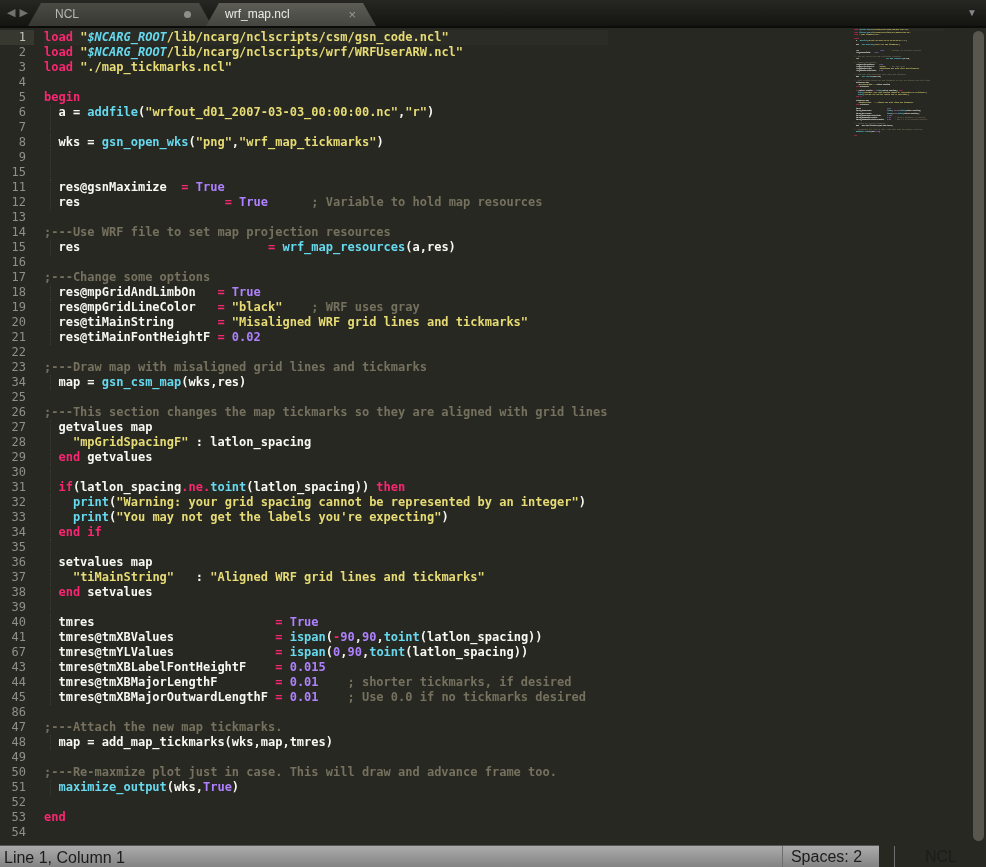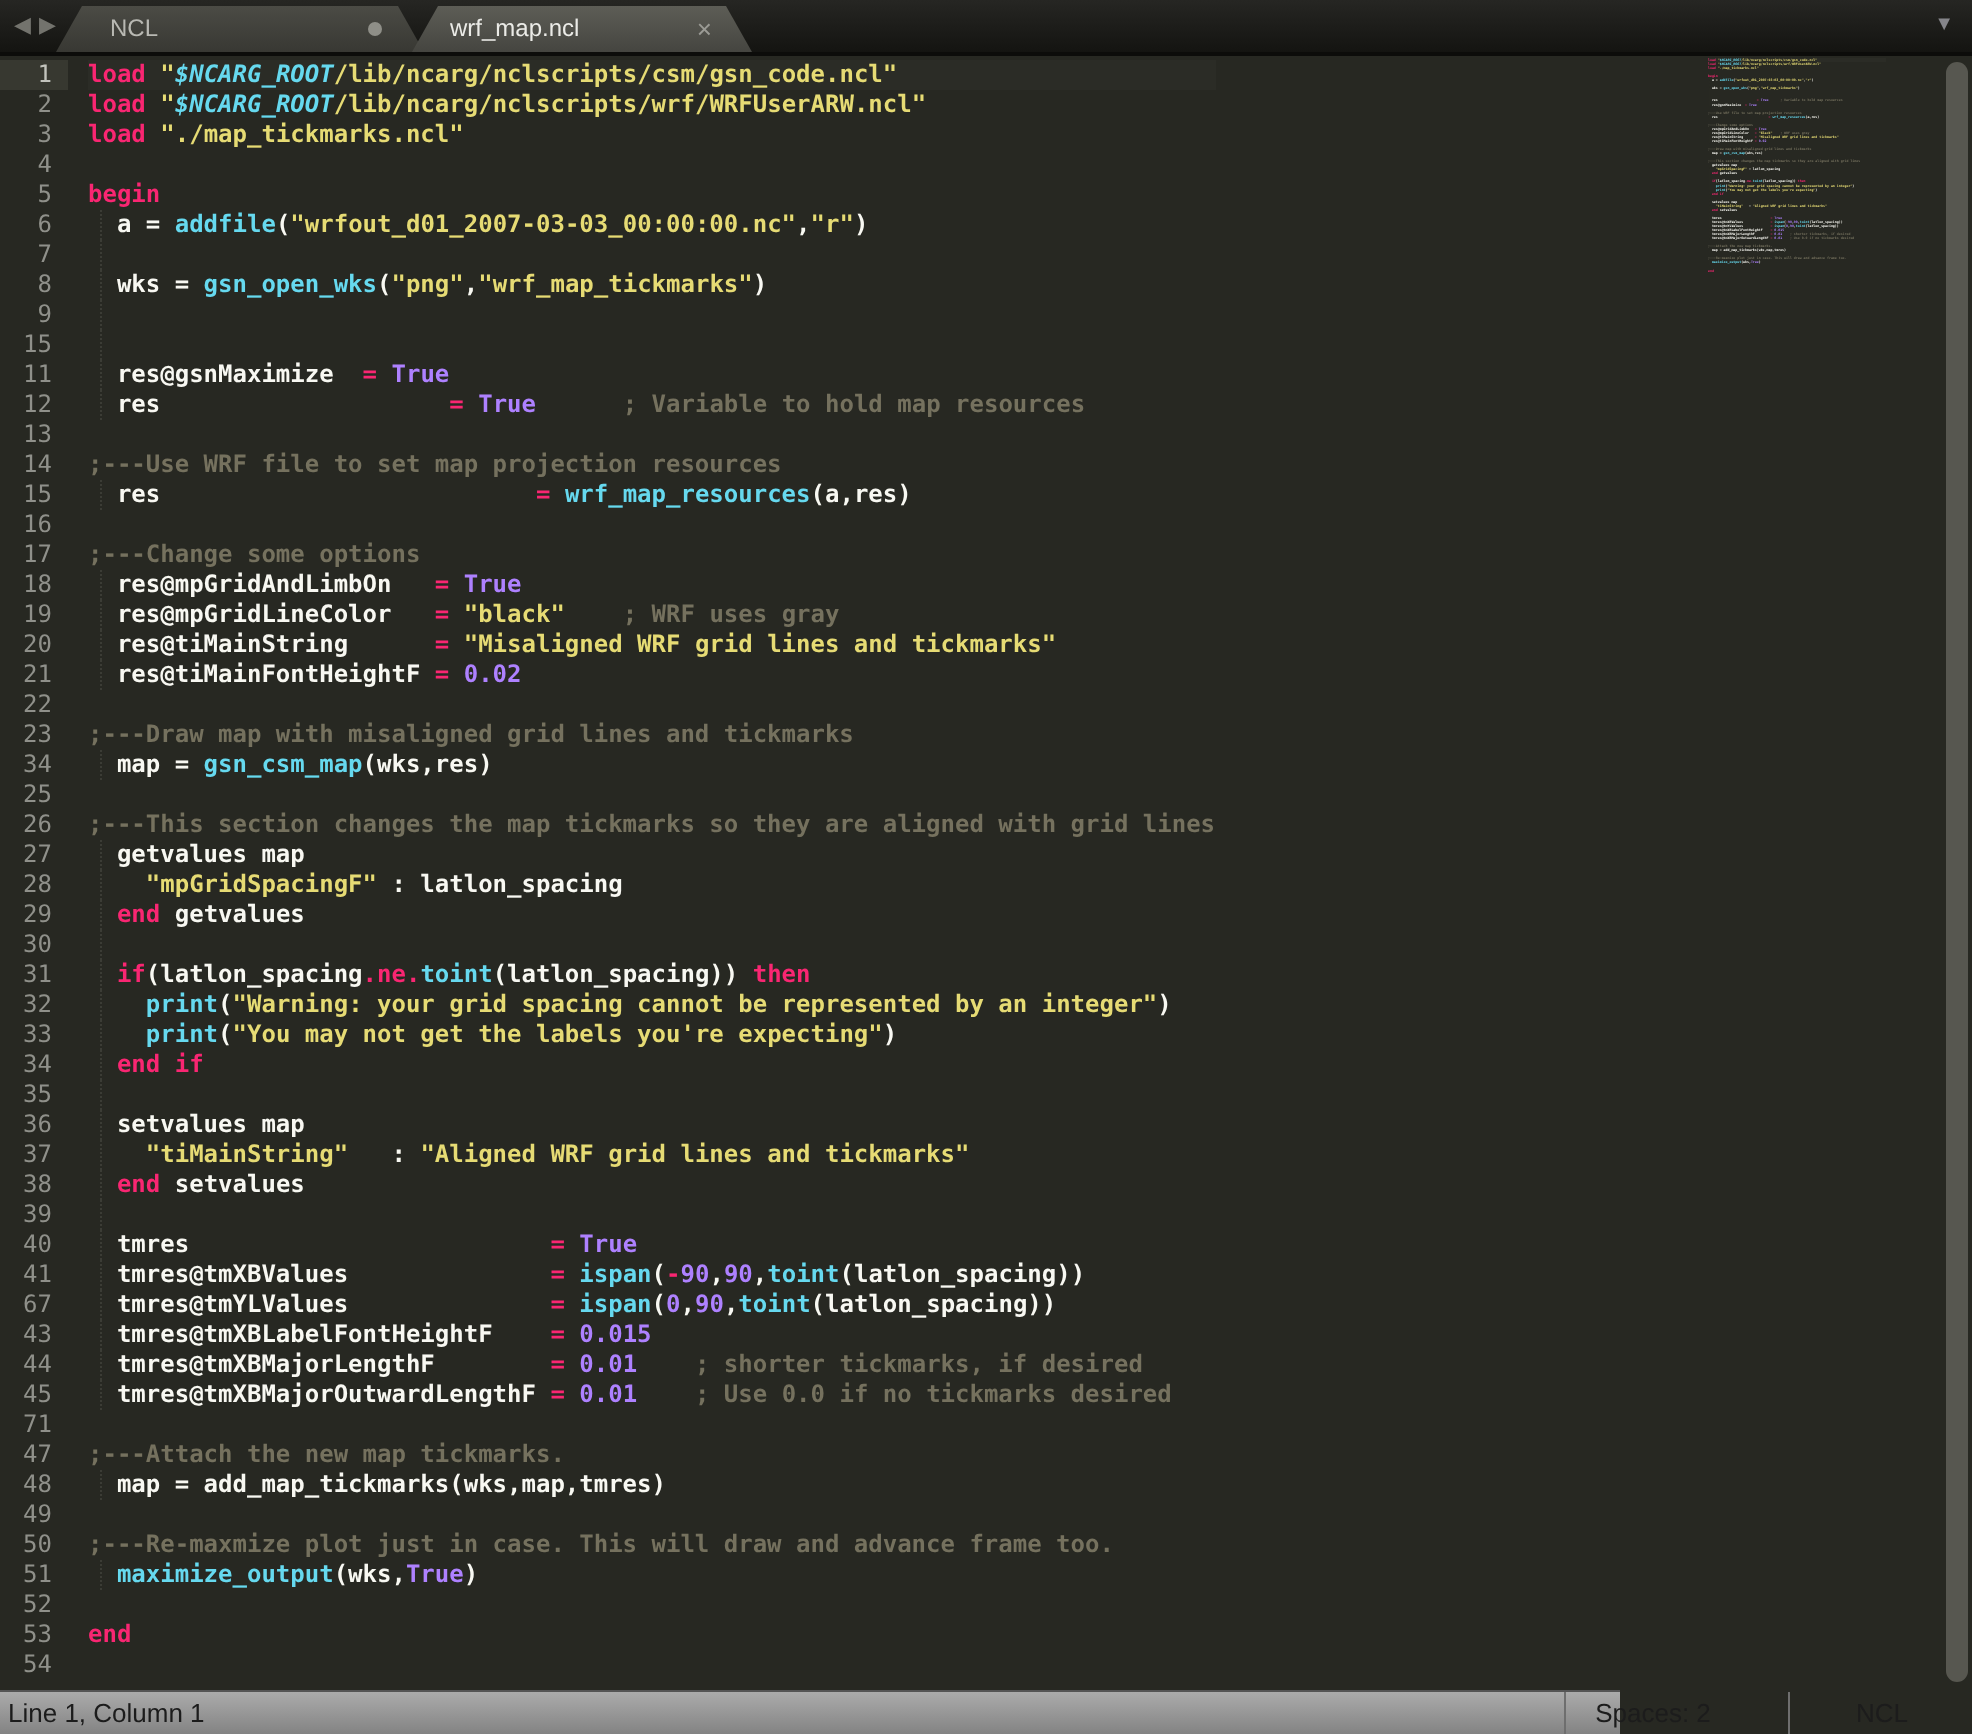--- a/index.html
+++ b/index.html
@@ -50,23 +50,23 @@
   
   .minimap{position:absolute;left:854px;top:1px;width:92px;height:120px;overflow:hidden;}
   .mm{transform:scale(0.135);transform-origin:0 0;width:660px;font-size:12px;font-weight:bold;}
 
   
   .sb-track{position:absolute;right:0;top:0;width:16px;height:817px;}
   .sb-thumb{position:absolute;right:2px;top:3px;width:11px;height:810px;border-radius:6px;
             background:#575750;}
 
   
-  .statusbar{position:absolute;left:0;top:845px;width:810px;height:22px;
+  .statusbar{position:absolute;left:0;top:845px;width:879px;height:22px;
              background:linear-gradient(#ababab,#838383);border-top:1px solid #555;
-             box-sizing:border-box;font-family:"Liberation Sans",sans-serif;font-size:13px;
+             box-sizing:border-box;font-family:"Liberation Sans",sans-serif;font-size:16px;
              color:#1c1c1c;}
   .sb-left{position:absolute;left:4px;top:3px;}
   .sb-cell{position:absolute;top:0;height:22px;line-height:21px;text-align:center;
            border-left:1px solid #6e6e6e;}
   .sb-spaces{left:782px;width:87px;}
   .sb-syntax{left:894px;width:92px;}
 </style>
 </head>
 <body>
 
@@ -128,21 +128,21 @@
         <div class="gn">36</div>
         <div class="gn">37</div>
         <div class="gn">38</div>
         <div class="gn">39</div>
         <div class="gn">40</div>
         <div class="gn">41</div>
         <div class="gn">67</div>
         <div class="gn">43</div>
         <div class="gn">44</div>
         <div class="gn">45</div>
-        <div class="gn">71</div>
+        <div class="gn">86</div>
         <div class="gn">47</div>
         <div class="gn">48</div>
         <div class="gn">49</div>
         <div class="gn">50</div>
         <div class="gn">51</div>
         <div class="gn">52</div>
         <div class="gn">53</div>
         <div class="gn">54</div>
       </div>
     <div id="code-lines">

